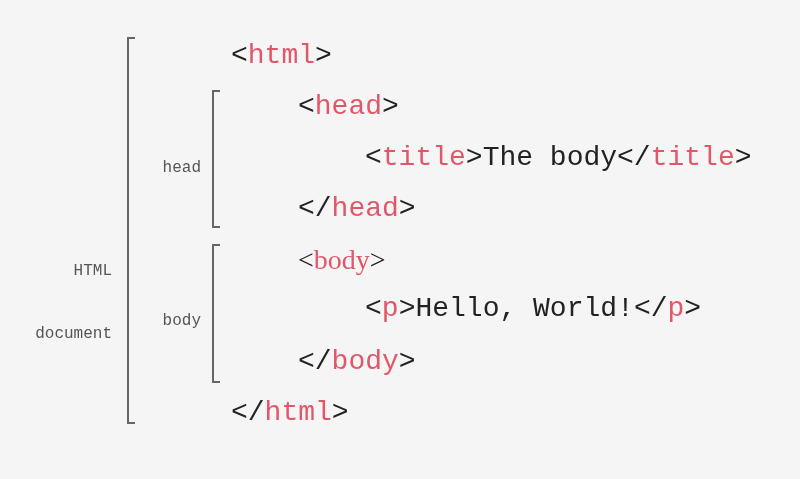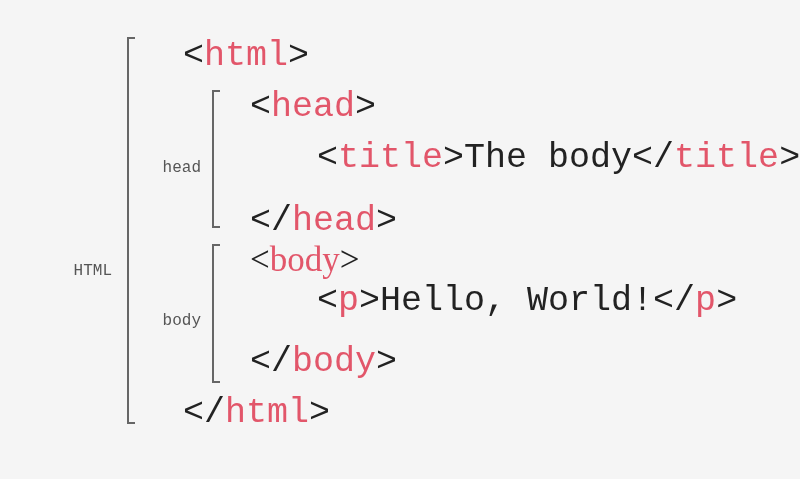--- a/index.html
+++ b/index.html
@@ -1,34 +1,35 @@
 <!DOCTYPE html>
 <html><head>
 <meta charset="utf-8">
 <style>
   html, body { margin:0; padding:0; }
   body { width:800px; height:479px; background:#f5f5f5; position:relative; overflow:hidden; font-family:"Liberation Mono","DejaVu Sans Mono",monospace; }
-  .line { position:absolute; font-size:35px; line-height:34px; white-space:pre; color:#222; height:34px; }
+  .line { position:absolute; font-size:28px; line-height:34px; white-space:pre; color:#222; height:34px;margin-left:48px; }
   .tag { color:#e2566a; }
   .lbl { position:absolute; font-size:16px; line-height:21px; color:#555; text-align:right; white-space:pre; }
   .br { position:absolute; border:2px solid #666; border-right:none; width:8px; box-sizing:border-box; }
 </style>
 </head>
 <body>
 
 <div class="br" style="left:127px;top:37px;height:387px;"></div>
 <div class="br" style="left:212px;top:90px;height:138px;"></div>
 <div class="br" style="left:212px;top:244px;height:139px;"></div>
 
 <div class="lbl" style="left:20px;top:219px;width:92px;">
   <div>HTML</div>
+  <div>document</div>
 </div>
 <div class="lbl" style="left:150px;top:158px;width:51px;">head</div>
 <div class="lbl" style="left:150px;top:311px;width:51px;">body</div>
 
 <div class="line" style="left:183px;top:39px;"><span>&lt;</span><span class="tag">html</span><span>&gt;</span></div>
 <div class="line" style="left:250px;top:90px;text-align:right;"><span>&lt;</span><span class="tag">head</span><span>&gt;</span></div>
 <div class="line" style="left:317px;top:141px;"><span>&lt;</span><span class="tag">title</span><span>&gt;</span><span>The body</span><span>&lt;/</span><span class="tag">title</span><span>&gt;</span></div>
-<div class="line" style="left:250px;top:204px;"><span>&lt;/</span><span class="tag">head</span><span>&gt;</span></div>
+<div class="line" style="left:250px;top:192px;"><span>&lt;/</span><span class="tag">head</span><span>&gt;</span></div>
 <div class="line" style="left:250px;top:243px;font-family:Liberation Serif, serif;"><span>&lt;</span><span class="tag">body</span><span>&gt;</span></div>
-<div class="line" style="left:317px;top:284px;"><span>&lt;</span><span class="tag">p</span><span>&gt;</span><span>Hello, World!</span><span>&lt;/</span><span class="tag">p</span><span>&gt;</span></div>
+<div class="line" style="left:317px;top:292px;"><span>&lt;</span><span class="tag">p</span><span>&gt;</span><span>Hello, World!</span><span>&lt;/</span><span class="tag">p</span><span>&gt;</span></div>
 <div class="line" style="left:250px;top:345px;font-family:Liberation Mono, monospace;"><span>&lt;/</span><span class="tag">body</span><span>&gt;</span></div>
 <div class="line" style="left:183px;top:396px;"><span>&lt;/</span><span class="tag">html</span><span>&gt;</span></div>
 
 </body></html>

